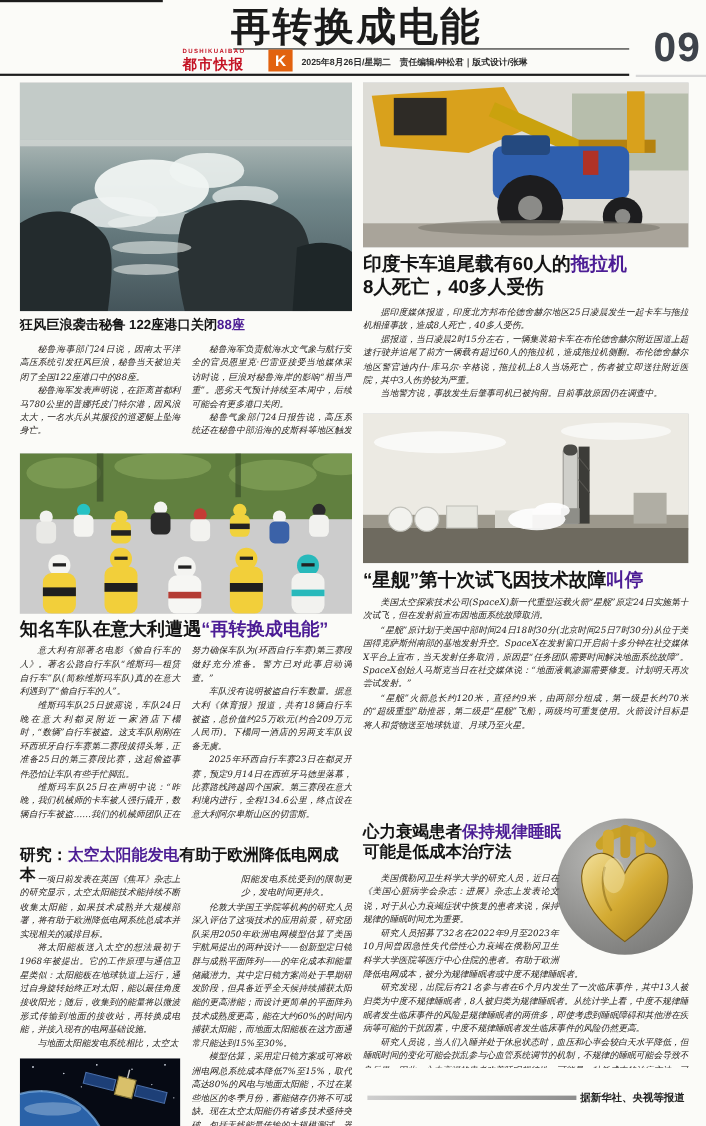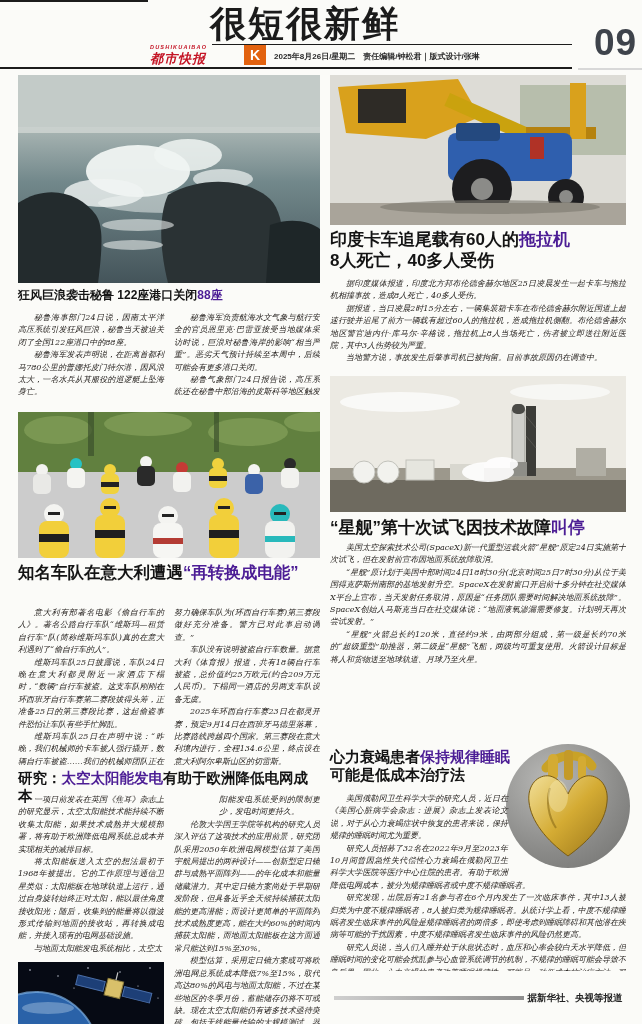--- a/index.html
+++ b/index.html
@@ -4,21 +4,21 @@
 <style>
   html,body{margin:0;padding:0;}
   body{width:642px;height:1024px;background:#fbfbf8;position:relative;overflow:hidden;
        font-family:"DejaVu Serif","Liberation Serif",serif;color:#26221f;}
   #page{position:absolute;inset:0;}
   .abs{position:absolute;}
   
   .masthead{left:210px;top:0px;font-family:"Liberation Sans","DejaVu Sans",sans-serif;
             font-weight:700;font-size:36px;letter-spacing:2px;color:#1b1b1b;}
   .rule{background:#1c1c1c;}
-  .logo-block{left:150px;top:44px;width:95px;font-style:italic;}
+  .logo-block{left:166px;top:44px;width:95px;}
   .logo-en{font-family:"Liberation Sans",sans-serif;font-size:5.5px;font-weight:700;
            color:#c41425;letter-spacing:1.2px;}
   .logo-cn{font-family:"Liberation Sans",sans-serif;font-size:13px;font-weight:900;
            color:#c41425;letter-spacing:1px;}
   .k-box{left:244px;top:45px;width:22px;height:20px;background:#e2620f;color:#fff;
          font-family:"Liberation Sans",sans-serif;font-weight:900;font-size:14px;
          text-align:center;line-height:20px;}
   .dateline{left:274px;top:51px;font-family:"Liberation Sans",sans-serif;font-size:8px;
             color:#2b2b2b;font-weight:700;}
   .pagenum{left:594px;top:22px;font-family:"Liberation Sans",sans-serif;font-weight:900;
@@ -41,21 +41,21 @@
           font-family:"Liberation Sans",sans-serif;color:#222;}
   .credit .bar{display:inline-block;vertical-align:middle;width:190px;height:4px;margin-right:4px;
           background:linear-gradient(90deg,#cfcfcf,#8d8d8d);}
 </style>
 </head>
 <body>
 
 <div id="page">
 
   <div class="abs rule" style="left:0;top:0;width:148px;height:2px;"></div>
-  <div class="abs masthead">很短很新鲜</div>
+  <div class="abs masthead">再转换成电能</div>
   <div class="abs rule" style="left:212px;top:44px;width:360px;height:1px;"></div>
   <div class="abs logo-block">
     <div class="logo-en">DUSHIKUAIBAO</div>
     <div class="logo-cn">都市快报</div>
   </div>
   <div class="abs k-box">K</div>
   <div class="abs dateline">2025年8月26日/星期二　责任编辑/钟松君｜版式设计/张琳</div>
   <div class="abs rule" style="left:0;top:67px;width:572px;height:2px;"></div>
   <div class="abs pagenum">09</div>
   <div class="abs" style="left:578px;top:68px;width:64px;height:2px;background:#d8d8d8;"></div>
@@ -182,21 +182,21 @@
             <rect x="-15" y="22" width="30" height="6" fill="#28b9bb"></rect>
             <rect x="-6" y="-2" width="12" height="3" fill="#222"></rect>
           </g>
       </g>
     </svg>
   </div>
 
   <h2 class="abs colL" style="top:562px;font-size:16.5px;">
     <span>知名车队在意大利遭遇</span><span class="hl">“再转换成电能”</span>
   </h2>
-  <div class="abs colL bodytext cols2" style="top:586px;height:170px;margin-top:21px;">
+  <div class="abs colL bodytext cols2" style="top:586px;height:170px;">
     <p>意大利有部著名电影《偷自行车的人》。著名公路自行车队“维斯玛—租赁自行车”队(简称维斯玛车队)真的在意大利遇到了“偷自行车的人”。</p>
     <p>维斯玛车队25日披露说，车队24日晚在意大利都灵附近一家酒店下榻时，“数辆”自行车被盗。这支车队刚刚在环西班牙自行车赛第二赛段拔得头筹，正准备25日的第三赛段比赛，这起偷盗事件恐怕让车队有些手忙脚乱。</p>
     <p>维斯玛车队25日在声明中说：“昨晚，我们机械师的卡车被人强行撬开，数辆自行车被盗……我们的机械师团队正在努力确保车队为(环西自行车赛)第三赛段做好充分准备。警方已对此事启动调查。”</p>
     <p>车队没有说明被盗自行车数量。据意大利《体育报》报道，共有18辆自行车被盗，总价值约25万欧元(约合209万元人民币)。下榻同一酒店的另两支车队设备无虞。</p>
     <p>2025年环西自行车赛23日在都灵开赛，预定9月14日在西班牙马德里落幕，比赛路线跨越四个国家。第三赛段在意大利境内进行，全程134.6公里，终点设在意大利阿尔卑斯山区的切雷斯。</p>
 
   </div>
 
   <h2 class="abs colL" style="top:770px;font-size:14.5px;">
     <span>研究：</span><span class="hl">太空太阳能发电</span><span>有助于欧洲降低电网成本</span>

